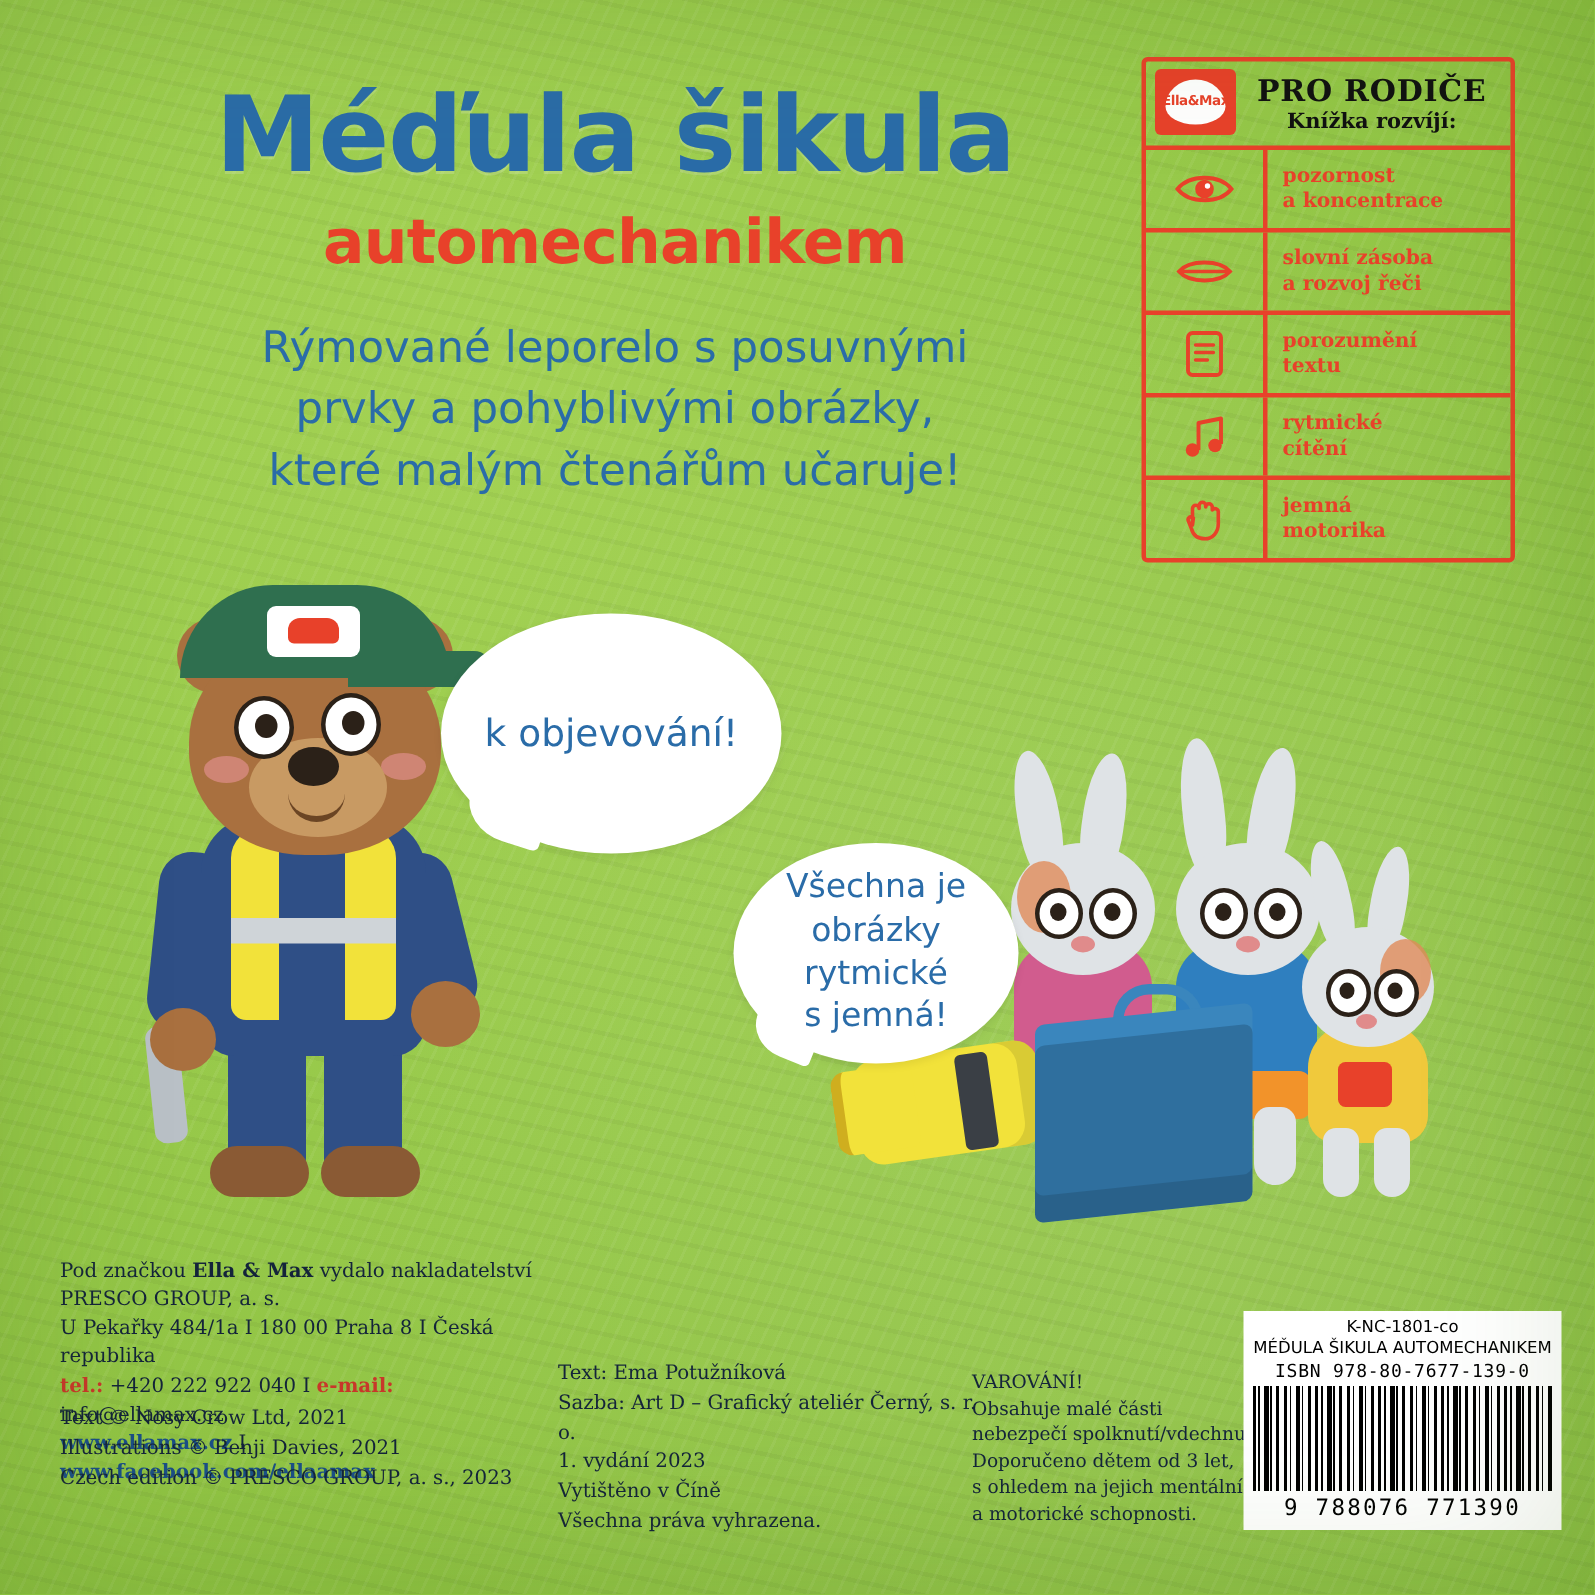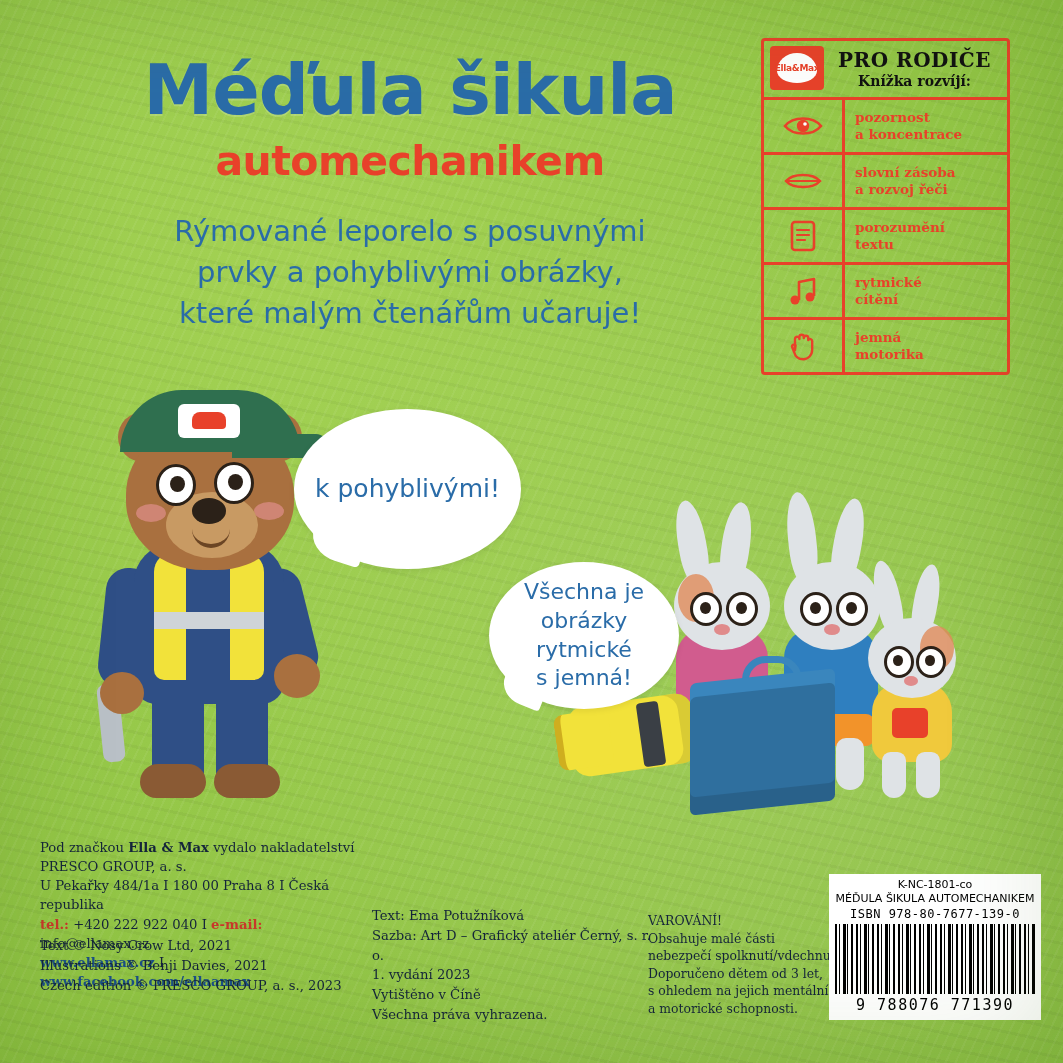--- a/index.html
+++ b/index.html
@@ -651,21 +651,21 @@
 
   <div class="flashlight"></div>
   <div class="flashlight-head"></div>
   <div class="flashlight-band"></div>
   <div class="toolbox-handle"></div>
   <div class="toolbox-lid"></div>
   <div class="toolbox"></div>
 
   <div class="bubble" id="bubble1">
     <div>
-      <span>k pohyblivými!</span>
+      <span>k objevování!</span>
     </div>
   </div>
 
   <div class="bubble" id="bubble2">
     <div>
       <span>Všechna je</span>
       <span>obrázky</span>
       <span>rytmické</span>
       <span>s jemná!</span>
     </div>

